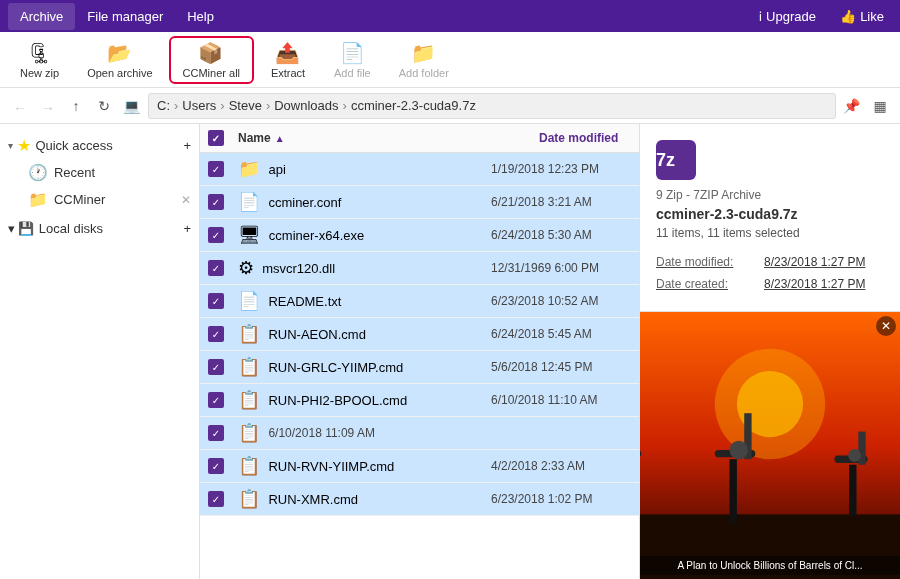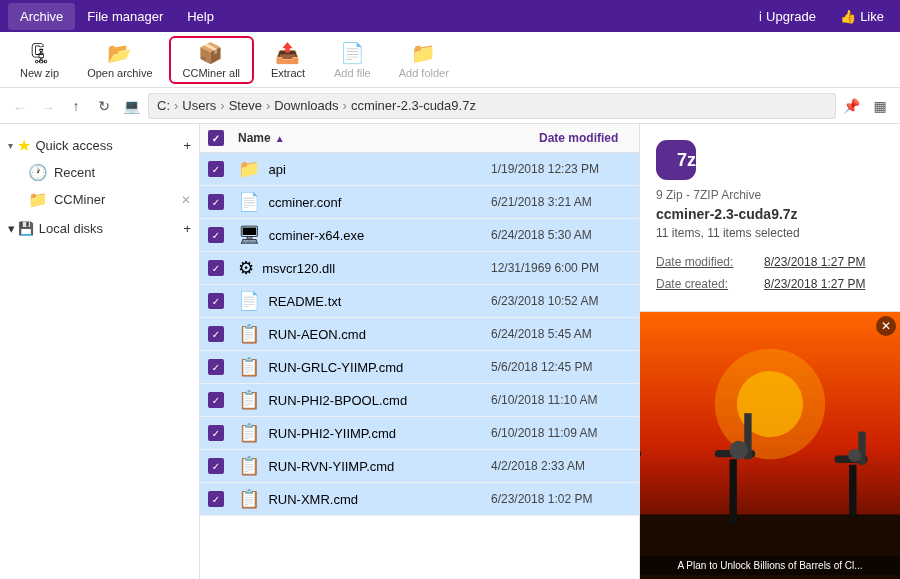--- a/index.html
+++ b/index.html
@@ -231,22 +231,22 @@
     .info-top {
       padding: 16px;
       border-bottom: 1px solid #e0e0e0;
     }
     .info-archive-icon {
       background: #5c2d91;
       color: white;
       font-size: 18px;
       font-weight: bold;
       width: 40px; height: 40px;
-      display: flex; align-items: center; justify-content: flex-end;
-      border-radius: 11px;
+      display: flex; align-items: center; justify-content: flex-start;
+      border-radius: 6px;
       margin-bottom: 8px;
     }
     .info-archive-type { font-size: 12px; color: #666; margin-bottom: 4px; }
     .info-filename { font-size: 14px; font-weight: 600; color: #333; margin-bottom: 4px; }
     .info-count { font-size: 12px; color: #555; margin-bottom: 12px; }
     .info-details { font-size: 12px; color: #444; line-height: 1.8; }
     .info-detail-row { display: flex; gap: 8px; text-decoration: underline; }
     .info-detail-label { color: #666; min-width: 100px; }
     .info-detail-value { color: #333; }
 
@@ -473,21 +473,20 @@
       </div>
       <span class="file-icon">📋</span>
       <span class="file-name">RUN-PHI2-BPOOL.cmd</span>
       <span class="file-date">6/10/2018 11:10 AM</span>
     </div>
         <div class="file-row">
       <div class="check">
         <div class="cb">✓</div>
       </div>
       <span class="file-icon">📋</span>
-      <span class="file-name">RUN-PHI2-YIIMP.cmd</span>
       <span class="file-date">6/10/2018 11:09 AM</span>
     </div>
         <div class="file-row">
       <div class="check">
         <div class="cb">✓</div>
       </div>
       <span class="file-icon">📋</span>
       <span class="file-name">RUN-RVN-YIIMP.cmd</span>
       <span class="file-date">4/2/2018 2:33 AM</span>
     </div>

